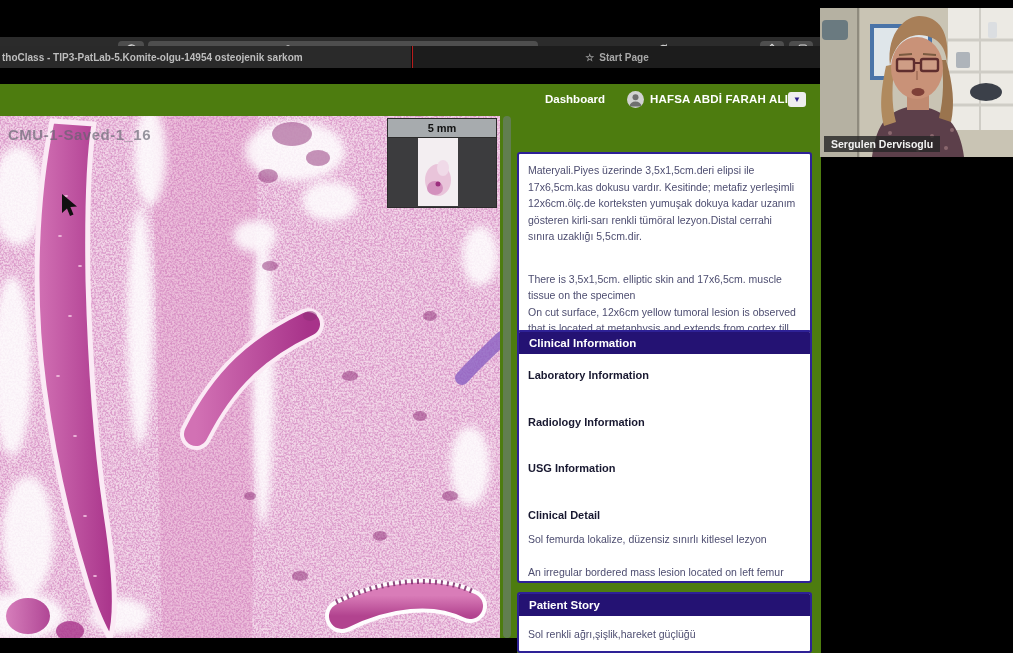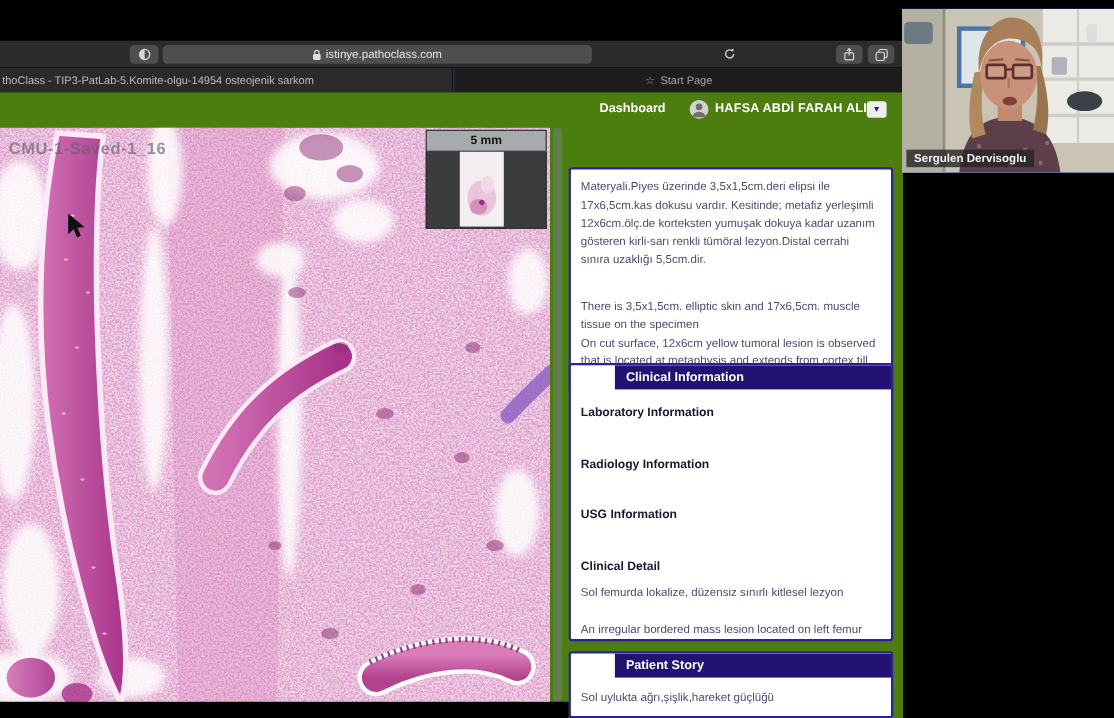--- a/index.html
+++ b/index.html
@@ -13,21 +13,21 @@
   #toolbar { left:0; top:0; width:821px; height:25px; background:#2b2b2b; border-bottom:1px solid #141414; }
   .tbtn { top:4px; height:17px; background:#4e4e4e; border-radius:4px; display:flex; align-items:center; justify-content:center; }
   #privacy-btn { left:118px; width:26px; }
   #url-field { left:148px; top:4px; width:390px; height:17px; background:#4e4e4e; border-radius:4px;
                display:flex; align-items:center; justify-content:center; color:#e6e6e6; font-size:10.5px; }
   #url-field svg { margin-right:4px; }
   #reload-icon { position:absolute; right:152px; top:6px; }
   #share-btn { left:760px; width:24px; }
   #tabs-btn  { left:789px; width:24px; }
 
-  #tabbar { left:0; top:25px; width:821px; height:22px; background:#0c4a6e; }
+  #tabbar { left:0; top:9px; width:821px; height:22px; background:#b91c1c;font-weight:bold; }
   .tab { top:0; height:22px; display:flex; align-items:center; overflow:hidden; }
   #tab-active { left:0; width:412px; background:#2a2a2a; border-right:1px solid #0c0c0c; }
   #tab-active span { font-size:10px; color:#bdbdbd; white-space:nowrap; padding-left:2px; }
   #tab-start { left:413px; width:408px; background:#1c1c1c; justify-content:center; }
   #tab-start .star { color:#9a9a9a; font-size:10px; margin-right:5px; }
   #tab-start .lbl { font-size:10px; color:#a8a8a8; }
 
   
   #page { left:0; top:47px; width:821px; height:569px; background:#4d7c0f; overflow:hidden; }
   #nav-dashboard { left:545px; top:9px; color:#fff; font-weight:bold; font-size:11.5px; }
@@ -48,21 +48,21 @@
   #thumb-slide { position:absolute; left:30px; top:0; width:40px; height:68px; background:#f3eef1; }
 
   
   .card { left:517px; width:295px; background:#fff; border:2px solid #2e2196; border-radius:3px; overflow:hidden; }
   #card-report { top:31px; height:207px; padding:8px 9px;margin-top:37px; }
   .body-text { font-size:10.5px; line-height:16.5px; color:#4d4d70; }
   #report-en { margin-top:26px; }
   #card-clinical { top:246px; height:253px; }
   #card-patient { top:508px; height:61px; }
   .band { height:22px; background:#241273; color:#fff; font-weight:bold; font-size:11.5px;
-          line-height:22px; padding-left:10px;margin-left:40px; }
+          line-height:22px; padding-left:10px; }
   .item-h { position:absolute; left:9px; font-size:11px; font-weight:bold; color:#181830; }
   .item-t { position:absolute; left:9px; font-size:10.5px; color:#4d4d70; }
   #card-patient .item-t { top:34px; }
 
   #black-strip { left:0; top:554px; width:517px; height:15px; background:#000; }
 
   
   #webcam { left:820px; top:8px; width:198px; height:149px; overflow:hidden; background:#3b82f6; }
   #participant-label { position:absolute; left:4px; bottom:5px; background:rgba(38,38,38,.8);
                        color:#f2f2f2; font-size:10.5px; font-weight:600; padding:2px 7px; }
@@ -259,21 +259,21 @@
         <div class="item-h" style="top:37px">Laboratory Information</div>
         <div class="item-h" style="top:84px">Radiology Information</div>
         <div class="item-h" style="top:130px">USG Information</div>
         <div class="item-h" style="top:177px">Clinical Detail</div>
         <div class="item-t" style="top:201px">Sol femurda lokalize, düzensiz sınırlı kitlesel lezyon</div>
         <div class="item-t" style="top:234px">An irregular bordered mass lesion located on left femur</div>
       </div>
 
       <div id="card-patient" class="abs card">
         <div class="band">Patient Story</div>
-        <div class="item-t">Sol uylukta ağrı,şişlik,hareket güçlüğü</div>
+        <div class="item-t">Sol renkli ağrı,şişlik,hareket güçlüğü</div>
       </div>
 
       <div id="black-strip" class="abs"></div>
     </div>
   </div>
 
   <div id="webcam" class="abs">
     <svg width="193" height="149" viewBox="0 0 193 149">
       <rect x="0" y="0" width="193" height="149" fill="#c9c4b4"></rect>
       <rect x="0" y="0" width="40" height="149" fill="#b5b1a2"></rect>

